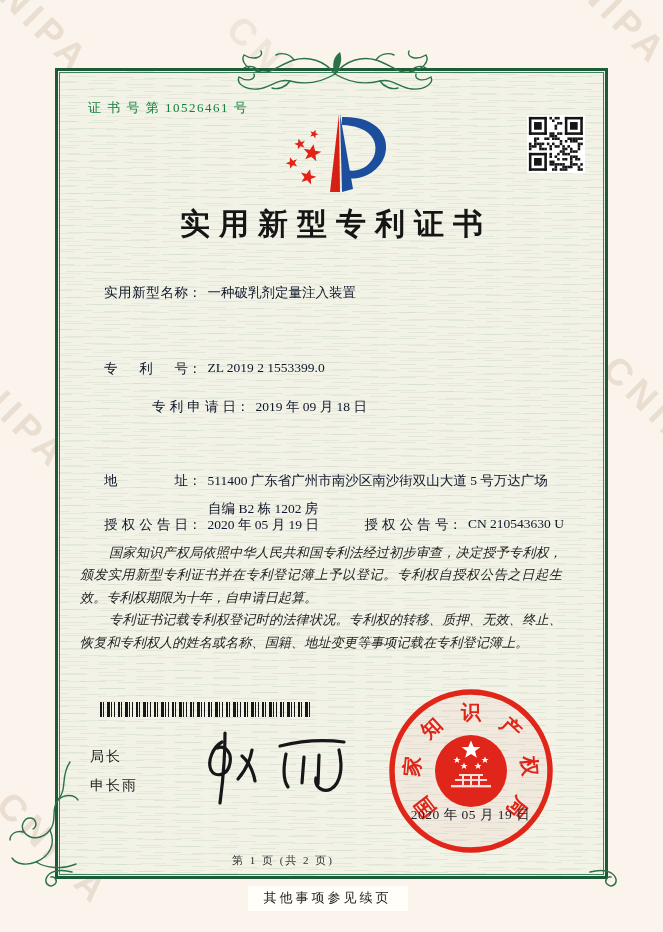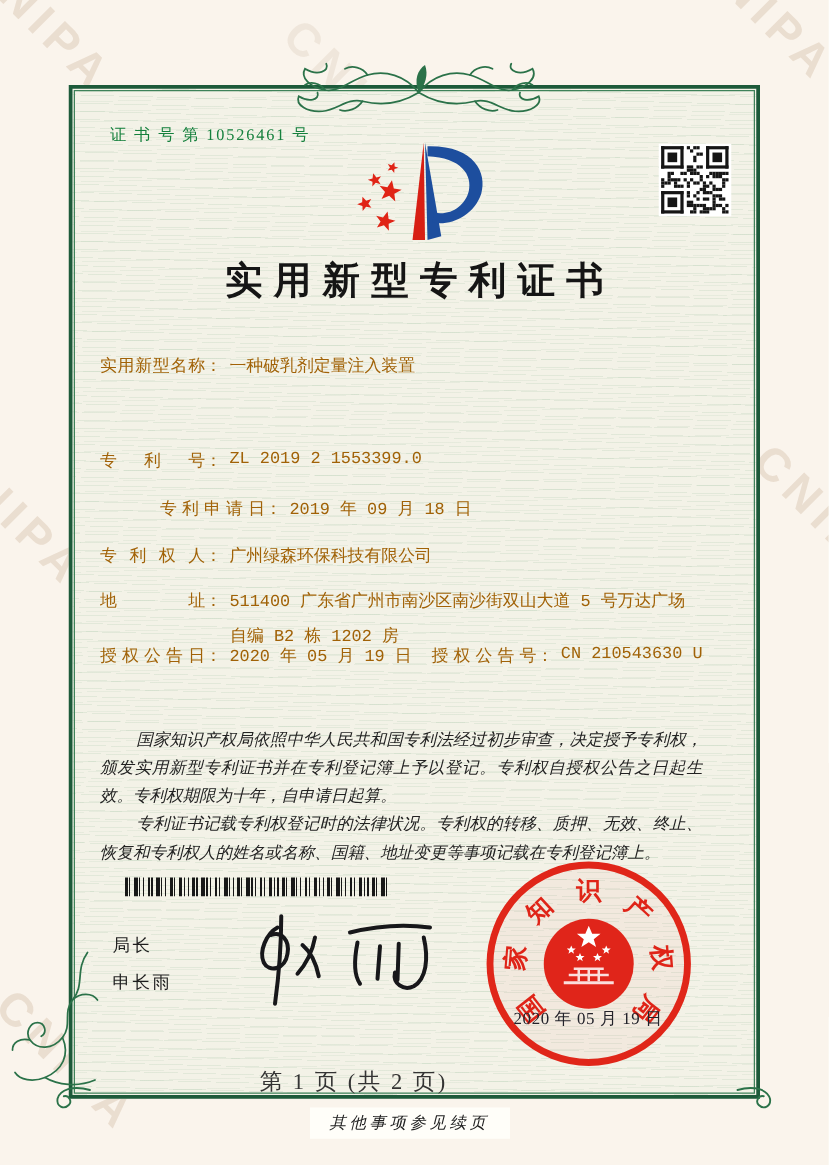--- a/index.html
+++ b/index.html
@@ -15,43 +15,43 @@
          background-color:#f3f2e7;
          background-image:
            repeating-linear-gradient(1.5deg, rgba(120,170,130,0.14) 0 0.7px, transparent 0.7px 6.5px),
            repeating-linear-gradient(-1.5deg, rgba(120,170,130,0.10) 0 0.7px, transparent 0.7px 8px);}
   .frame::after{content:"";position:absolute;inset:1px;border:1px solid #3e8259;}
   .certno{position:absolute;left:88px;top:99px;font-size:13px;letter-spacing:1.5px;color:#15803d;}
   .qr{position:absolute;left:527px;top:115px;width:58px;height:58px;background:#fff;display:block;}
   .logo{position:absolute;left:283px;top:100px;width:138px;height:96px;}
   .title{position:absolute;left:55px;top:204px;width:553px;text-align:center;font-size:30px;
          font-weight:bold;letter-spacing:9px;text-indent:9px;color:#151515;}
-  .frow{position:absolute;left:80px;font-size:13.5px;color:#a16207;white-space:nowrap;font-family:Liberation Mono, monospace;}
+  .frow{position:absolute;left:104px;font-size:13.5px;color:#0f172a;white-space:nowrap;}
   .flabel{display:inline-block;width:84px;text-align:justify;text-align-last:justify;vertical-align:top;}
   .fcolon{vertical-align:top;}
   .fvalue{margin-left:6px;vertical-align:top;}
   .addr-line2{margin-left:104px;margin-top:10px;}
   .grant-group1{display:inline-block;width:257px;}
   .paras{position:absolute;left:80px;top:542px;width:482px;font-size:13.2px;line-height:22.4px;
-         text-align:justify;font-style:italic;color:#222;margin-top:39px;}
+         text-align:justify;font-style:italic;color:#222;}
   .paras p{margin:0;text-indent:2.2em;}
   .barcode{position:absolute;left:100px;top:702px;width:210px;height:15px;
            background:repeating-linear-gradient(90deg,#181818 0 2px,transparent 2px 3px,#181818 3px 4px,
              transparent 4px 7px,#181818 7px 10px,transparent 10px 11px,#181818 11px 12px,
              transparent 12px 14px,#181818 14px 15px,transparent 15px 18px);}
   .signer{position:absolute;left:90px;font-size:14px;color:#1d1d1d;letter-spacing:2px;}
   .sig{position:absolute;left:192px;top:726px;width:180px;height:86px;}
   .seal{position:absolute;left:386px;top:686px;width:170px;height:170px;}
   .sealchar{fill:#df2418;font-size:20px;font-weight:bold;text-anchor:middle;
             font-family:"Liberation Serif","DejaVu Serif",serif;}
   .seal-date{position:absolute;left:393px;top:806px;width:155px;text-align:center;font-size:13.5px;
              color:#23232b;letter-spacing:0.5px;white-space:nowrap;}
-  .pageno{position:absolute;left:55px;top:853px;width:456px;text-align:center;font-size:18px;
+  .pageno{position:absolute;left:55px;top:853px;width:456px;text-align:center;font-size:11px;
           color:#333;letter-spacing:2px;}
-  .footnote{position:absolute;left:0;top:886px;width:655px;text-align:center;font-size:13px;font-style:italic;}
+  .footnote{position:absolute;left:0;top:886px;width:655px;text-align:center;font-size:13px;}
   .footnote span{display:inline-block;background:#fffef9;padding:3px 16px 4px;color:#222;letter-spacing:3px;}
   .orn-top{position:absolute;left:228px;top:48px;width:214px;height:48px;}
   .orn-bl{position:absolute;left:6px;top:760px;width:78px;height:118px;}
   .orn-bc-l{position:absolute;left:40px;top:866px;width:34px;height:26px;}
   .orn-bc-r{position:absolute;left:588px;top:866px;width:34px;height:26px;transform:scaleX(-1);}
 </style>
 </head>
 <body>
 
 <div class="page">
@@ -245,23 +245,20 @@
 
   <div class="frow" style="top:284px;">
     <span class="flabel">实用新型名称</span><span class="fcolon">：</span><span class="fvalue">一种破乳剂定量注入装置</span>
   </div>
   <div class="frow" style="top:360px;">
     <span class="flabel">专利号</span><span class="fcolon">：</span><span class="fvalue">ZL 2019 2 1553399.0</span>
   </div>
   <div class="frow" style="top:398px;margin-left:48px;">
     <span class="flabel">专利申请日</span><span class="fcolon">：</span><span class="fvalue">2019 年 09 月 18 日</span>
   </div>
-  <div class="frow" style="top:436px;">
-    <span class="flabel">专利权人</span><span class="fcolon">：</span><span class="fvalue">广州绿森环保科技有限公司</span>
-  </div>
   <div class="frow" style="top:472px;">
     <span class="flabel">地址</span><span class="fcolon">：</span><span class="fvalue">511400 广东省广州市南沙区南沙街双山大道 5 号万达广场</span>
     <div class="addr-line2">自编 B2 栋 1202 房</div>
   </div>
   <div class="frow" style="top:516px;">
     <span class="grant-group1">
       <span class="flabel">授权公告日</span><span class="fcolon">：</span><span class="fvalue">2020 年 05 月 19 日</span>
     </span>
     <span>
       <span class="flabel">授权公告号</span><span class="fcolon">：</span><span class="fvalue">CN 210543630 U</span>

